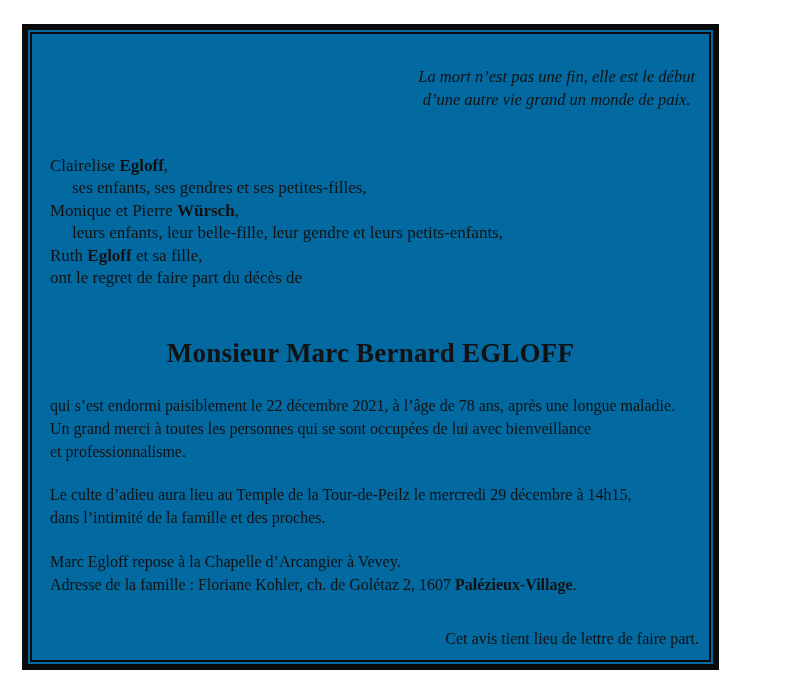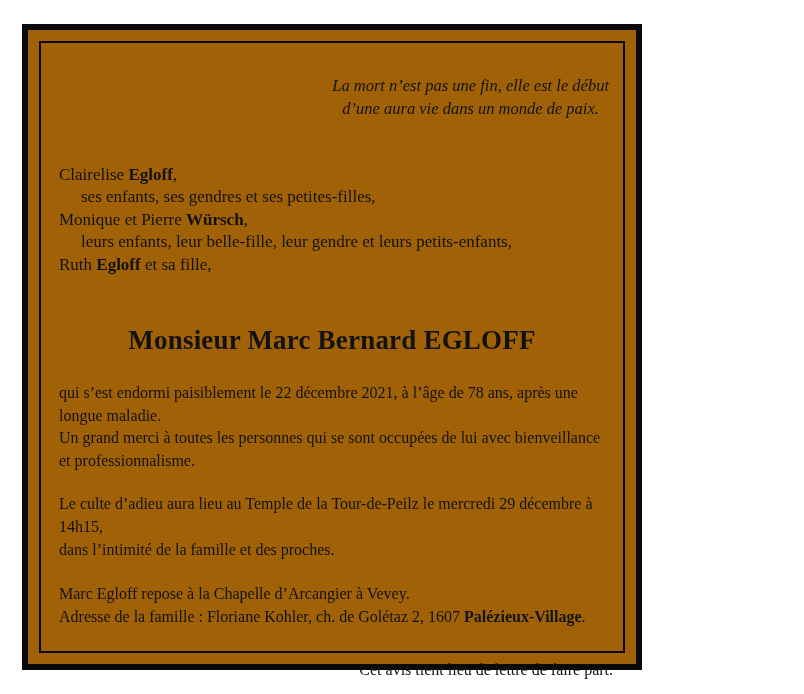--- a/index.html
+++ b/index.html
@@ -12,26 +12,26 @@
     height: 694px;
     position: relative;
     font-family: "Liberation Serif", "DejaVu Serif", serif;
     color: #121212;
     overflow: hidden;
   }
   .frame-outer {
     position: absolute;
     left: 22px;
     top: 24px;
-    width: 620px;
+    width: 697px;
     height: 646px;
     box-sizing: border-box;
     border: 6px solid #0a0a0a;
-    padding: 11px;
-    background: #a16207;
+    padding: 2px;
+    background: #0369a1;
   }
   .frame-inner {
     width: 100%;
     height: 100%;
     box-sizing: border-box;
     border: 2px solid #0a0a0a;
     position: relative;
   }
   .content {
     position: absolute;
@@ -81,29 +81,30 @@
 </style>
 </head>
 <body>
 
 <div class="frame-outer">
   <div class="frame-inner">
     <div class="content">
 
       <div class="quote">
         <div>La mort n’est pas une fin, elle est le début</div>
-        <div>d’une aura vie dans un monde de paix.</div>
+        <div>d’une autre vie grand un monde de paix.</div>
       </div>
 
       <div class="announcers">
         <div><span>Clairelise </span><span class="bold">Egloff</span><span>,</span></div>
         <div class="indent">ses enfants, ses gendres et ses petites-filles,</div>
         <div><span>Monique et Pierre </span><span class="bold">Würsch</span><span>,</span></div>
         <div class="indent">leurs enfants, leur belle-fille, leur gendre et leurs petits-enfants,</div>
         <div><span>Ruth </span><span class="bold">Egloff</span><span> et sa fille,</span></div>
+        <div>ont le regret de faire part du décès de</div>
       </div>
 
       <div class="deceased-name">Monsieur Marc Bernard EGLOFF</div>
 
       <div class="para para-1">
         <div>qui s’est endormi paisiblement le 22 décembre 2021, à l’âge de 78 ans, après une longue maladie.</div>
         <div>Un grand merci à toutes les personnes qui se sont occupées de lui avec bienveillance</div>
         <div>et professionnalisme.</div>
       </div>
 

